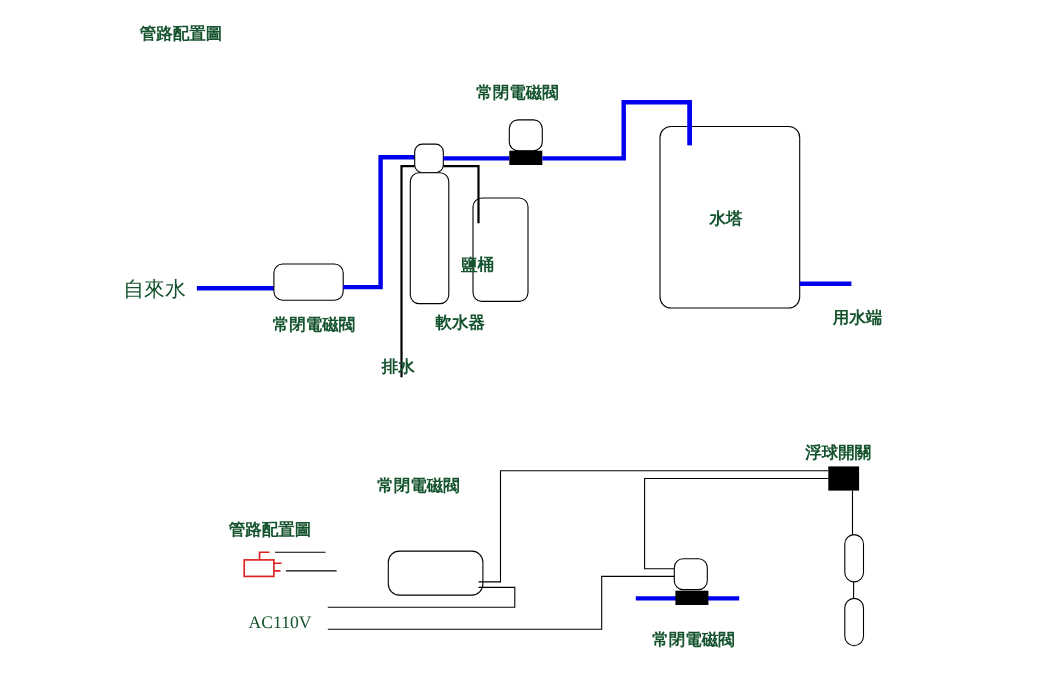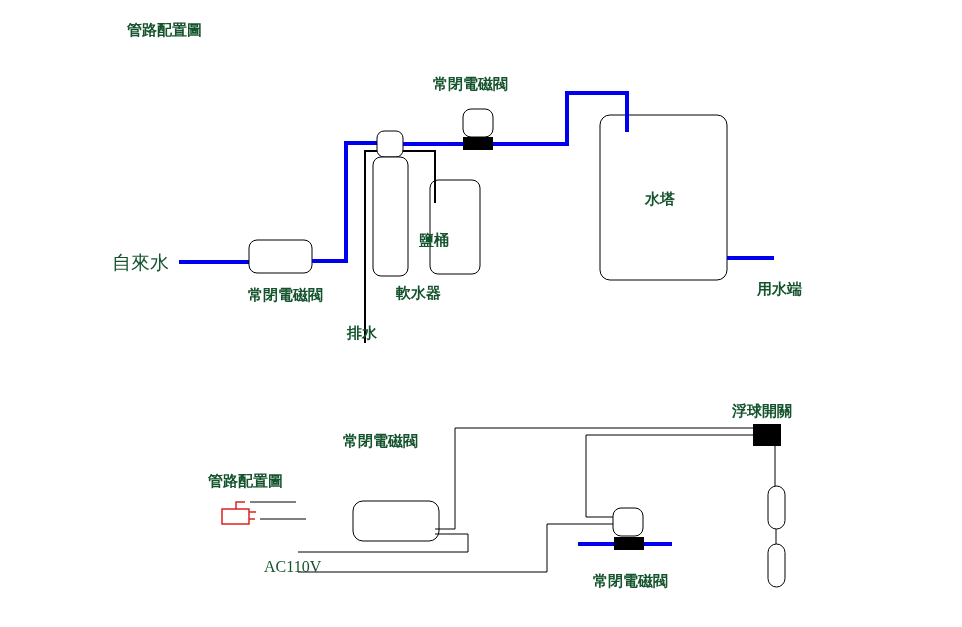--- a/index.html
+++ b/index.html
@@ -79,15 +79,15 @@
 <div class="lbl" style="left:248px;top:286px;">常閉電磁閥</div>
 <div class="lbl" style="left:360px;top:284px;margin-left:36px;">軟水器</div>
 <div class="lbl" style="left:419px;top:231px;">鹽桶</div>
 <div class="lbl" style="left:347px;top:324px;">排水</div>
 <div class="lbl" style="left:433px;top:75px;">常閉電磁閥</div>
 <div class="lbl" style="left:645px;top:190px;">水塔</div>
 <div class="lbl" style="left:757px;top:280px;">用水端</div>
 
 <div class="lbl" style="left:343px;top:432px;">常閉電磁閥</div>
 <div class="lbl" style="left:208px;top:472px;">管路配置圖</div>
-<div class="lbl lbl-serif" style="left:226px;top:558px;margin-left:38px;">AC110V</div>
+<div class="lbl lbl-serif" style="left:226px;top:558px;">AC110V</div>
 <div class="lbl" style="left:732px;top:402px;font-family:Liberation Mono, monospace;">浮球開關</div>
 <div class="lbl" style="left:593px;top:572px;">常閉電磁閥</div>
 
 </body></html>

